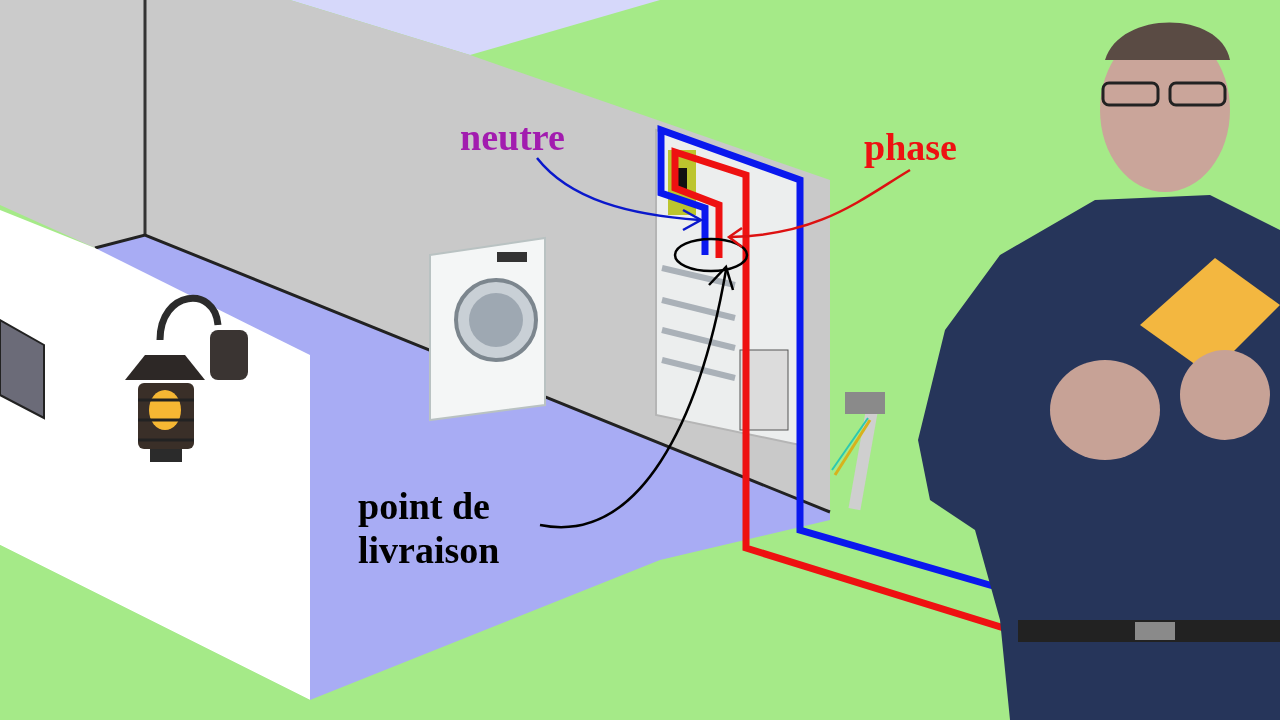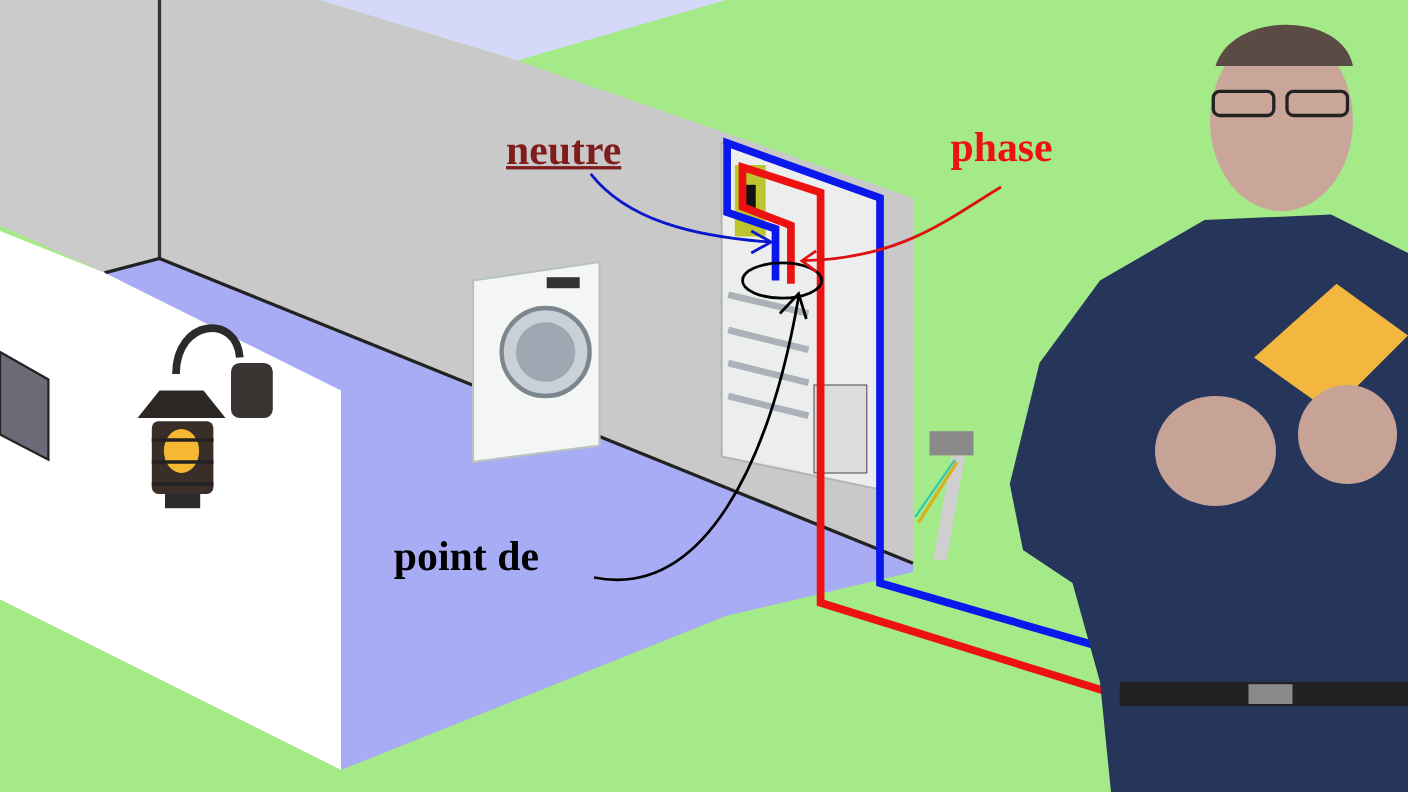--- a/index.html
+++ b/index.html
@@ -1,20 +1,20 @@
 <!DOCTYPE html>
 <html><head>
 <meta charset="utf-8">
 <style>
   html, body { margin:0; padding:0; }
   body { width:1280px; height:720px; overflow:hidden; position:relative; background:#a5ea88; font-family:"Liberation Serif", serif; }
   svg.scene { position:absolute; left:0; top:0; }
   .label { position:absolute; font-weight:bold; font-family:"Liberation Serif", serif; line-height:1; white-space:nowrap; }
   #lbl-neutre { left:460px; top:118px; font-size:38px; }
-  #lbl-phase { left:864px; top:115px; font-size:38px; }
+  #lbl-phase { left:864px; top:128px; font-size:38px; }
   #lbl-point { left:358px; top:484px; font-size:38px; text-align:left; line-height:44px; }
 </style>
 </head>
 <body>
 
 <svg class="scene" width="1280" height="720" viewBox="0 0 1280 720">
 
   <polygon points="290,0 660,0 470,55" fill="#d6d8fa"></polygon>
 
   <polygon points="0,0 290,0 470,55 830,180 830,512 145,235 0,200" fill="#c9c9c9"></polygon>
@@ -95,17 +95,18 @@
     <ellipse cx="1165" cy="110" rx="65" ry="82" fill="#caa59a"></ellipse>
     <path d="M1105,60 C1120,10 1220,10 1230,60" fill="#5a4b44"></path>
     <rect x="1103" y="83" width="55" height="22" rx="6" fill="none" stroke="#222" stroke-width="3"></rect>
     <rect x="1170" y="83" width="55" height="22" rx="6" fill="none" stroke="#222" stroke-width="3"></rect>
     <polygon points="1140,325 1215,258 1280,305 1210,375" fill="#f3b740"></polygon>
     <ellipse cx="1105" cy="410" rx="55" ry="50" fill="#c7a296"></ellipse>
     <ellipse cx="1225" cy="395" rx="45" ry="45" fill="#c7a296"></ellipse>
   </g>
 </svg>
 
-<div id="lbl-neutre" class="label" style="color:#7f1d1d;text-decoration:underline;">neutre</div>
+<div id="lbl-neutre" class="label" style="color:#a21caf;">neutre</div>
 <div id="lbl-phase" class="label" style="color:#ee1111;">phase</div>
 <div id="lbl-point" class="label" style="color:#000;">
   <div>point de</div>
+  <div>livraison</div>
 </div>
 
 </body></html>

